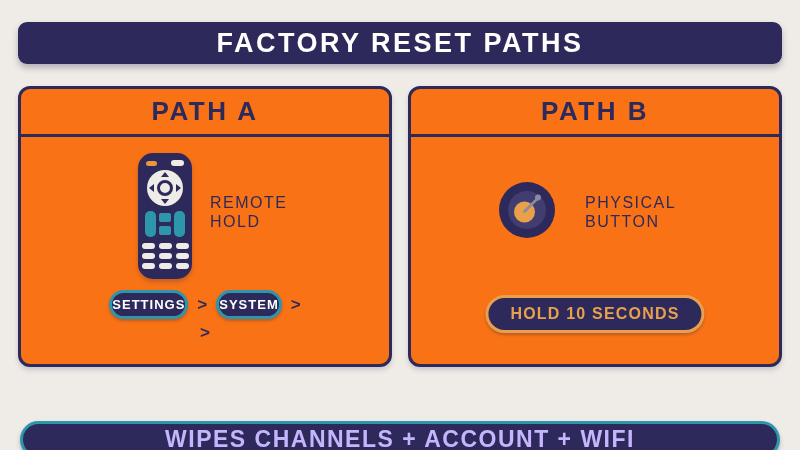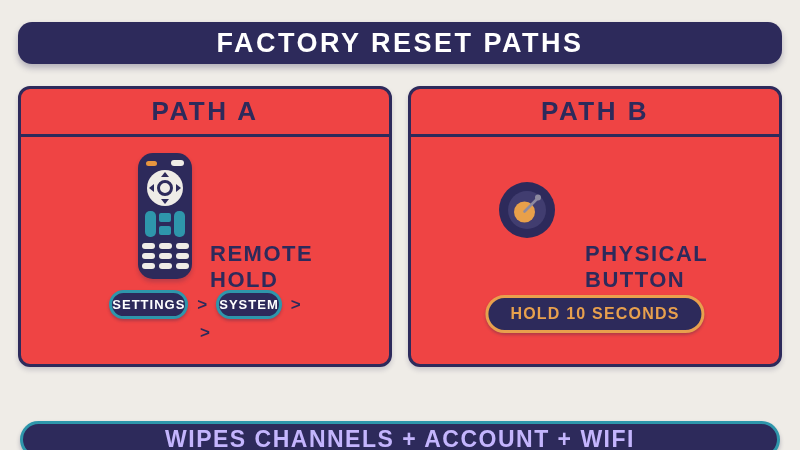--- a/index.html
+++ b/index.html
@@ -5,41 +5,41 @@
   html,body{margin:0;padding:0;}
   body{
     width:800px;height:450px;
     background:#efece7;
     font-family:"Liberation Sans",sans-serif;
     position:relative;overflow:hidden;
   }
   
   .title-banner{
     position:absolute;left:18px;top:22px;width:764px;height:42px;
-    background:#2d2a5b;border-radius:14px;
+    background:#2d2a5b;border-radius:9px;
     display:flex;align-items:center;justify-content:center;
     color:#ffffff;font-size:27px;font-weight:bold;letter-spacing:2.5px;
     box-shadow:0 4px 6px rgba(40,35,80,.30);
   }
   
   .card{
     position:absolute;top:86px;width:374px;height:281px;
-    background:#ef4444;border:3px solid #2d2a5b;border-radius:12px;
+    background:#f97316;border:3px solid #2d2a5b;border-radius:12px;
     box-sizing:border-box;box-shadow:0 3px 5px rgba(40,35,80,.18);
   }
   .card-a{left:18px}
   .card-b{left:408px}
   .card-header{
     height:45px;display:flex;align-items:center;justify-content:center;
     border-bottom:3px solid #2d2a5b;
     color:#2d2a5b;font-size:26px;font-weight:bold;letter-spacing:2.5px;
   }
   .method-label{
-    position:absolute;color:#2d2a5b;font-weight:bold;
-    font-size:22px;letter-spacing:1.5px;line-height:1.2;margin-top:48px;
+    position:absolute;color:#2d2a5b;font-weight:normal;
+    font-size:16px;letter-spacing:1.5px;line-height:1.2;
   }
   
   .remote{
     position:absolute;left:117px;top:64px;width:54px;height:126px;
     background:#2d2a5b;border-radius:15px;box-sizing:border-box;padding:6px 6px 0;
     box-shadow:0 3px 4px rgba(40,35,80,.25);
   }
   .remote-toprow{display:flex;justify-content:space-between;align-items:center;margin:1px 2px 0;}
   .pill-orange{width:11px;height:5px;background:#e8963f;border-radius:3px;}
   .pill-cream{width:13px;height:6px;background:#efece7;border-radius:3px;}

